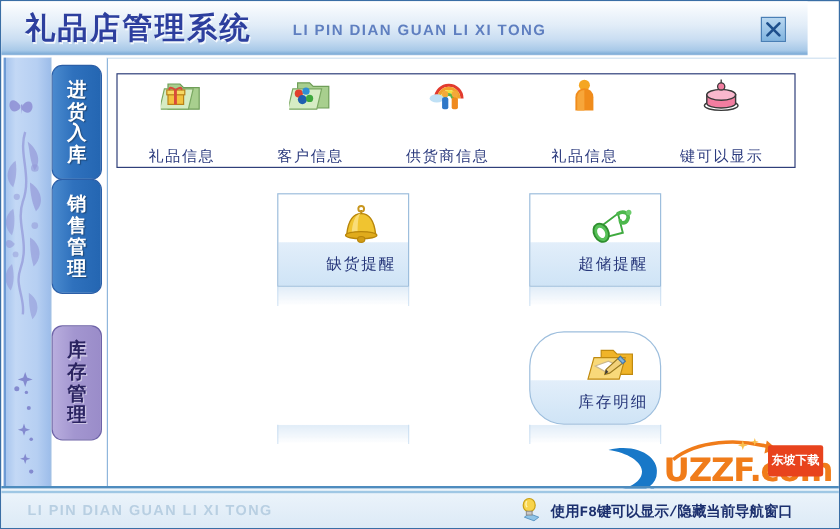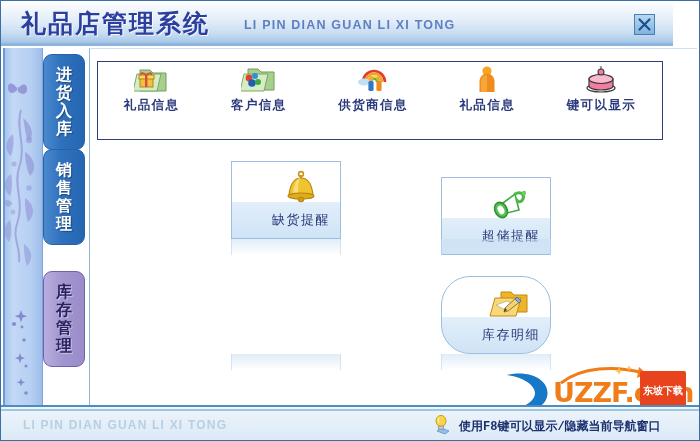--- a/index.html
+++ b/index.html
@@ -111,24 +111,23 @@
     position: absolute; left: 7px; top: 12px;
     width: 566px; height: 79px;
     border: 1px solid #2f3f7a;
     background: #ffffff;
     display: flex; align-items: center;
   }
   .tool-item {
     flex: 1 1 auto;
     height: 100%;
     display: flex; flex-direction: column;
-    align-items: center; justify-content: flex-start;
+    align-items: center; justify-content: space-between;
     cursor: pointer;
     gap: 1px;
-    font-weight: bold;
   }
   .tool-icon { width: 36px; height: 34px; display: block; }
   .tool-label {
     font-family: "DejaVu Sans", sans-serif;
     font-size: 12.5px;
     color: #2b3a7d;
     letter-spacing: 1.4px;
     white-space: nowrap;
   }
 
@@ -155,21 +154,21 @@
     font-family: "DejaVu Sans", sans-serif;
     font-size: 13px;
     color: #27377a;
     letter-spacing: 1.6px;
     margin-top: 3px;
     white-space: nowrap;
   }
   .tile-label.small { font-size: 11.5px; letter-spacing: 0px; }
 
   #tileA { left: 141px; top: 112px; }
-  #tileB { left: 351px; top: 128px; }
+  #tileB { left: 351px; top: 112px; }
   #tileC { left: 141px; top: 227px; }
   #tileD { left: 351px; top: 227px; border-radius: 29px; }
   #reflA { left: 141px; top: 190px; }
   #reflB { left: 351px; top: 190px; }
   #reflC { left: 141px; top: 305px; }
   #reflD { left: 351px; top: 305px; }
 
   
   .statusbar {
     position: absolute; left: 0; bottom: 0;
@@ -210,21 +209,21 @@
     font-size: 27px; font-weight: bold;
     color: #f07c1a;
     letter-spacing: -1px;
   }
   .wm-badge {
     position: absolute; left: 139px; top: 8px;
     background: #e8431d;
     color: #ffffff;
     font-family: "DejaVu Sans", sans-serif;
     font-size: 10px; font-weight: bold;
-    padding: 13px 3px;
+    padding: 6px 3px;
     letter-spacing: 0px;
     border-radius: 2px;
   }
 </style>
 </head>
 <body>
 
 <div id="app">
 
   <div class="titlebar">

